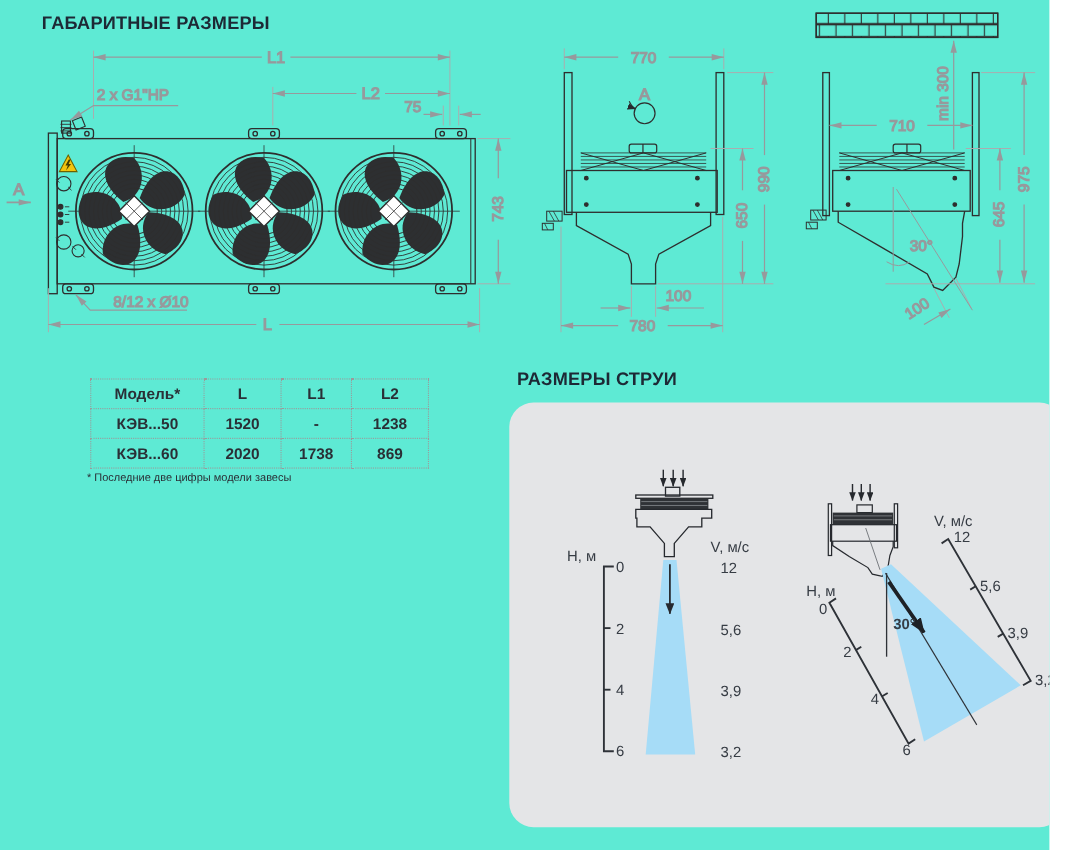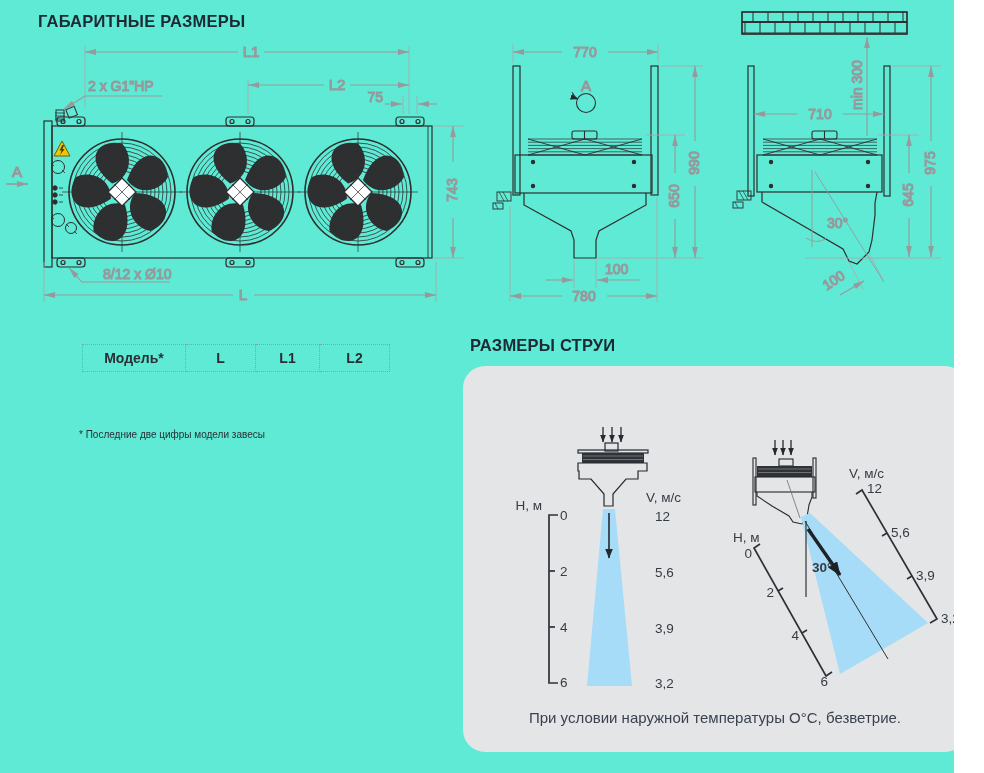--- a/index.html
+++ b/index.html
@@ -383,18 +383,29 @@
       </colgroup>
     <thead>
       <tr>
         <th>Модель*</th>
         <th>L</th>
         <th>L1</th>
         <th>L2</th>
       </tr>
     </thead>
     <tbody>
+      <tr>
+        <td>КЭВ...50</td>
+        <td>1520</td>
+        <td>-</td>
+        <td>1238</td>
+      </tr>
+      <tr>
+        <td>КЭВ...60</td>
+        <td>2020</td>
+        <td>1738</td>
+        <td>869</td>
+      </tr>
     </tbody>
   </table>
   <div class="footnote">* Последние две цифры модели завесы</div>
 
-  <div class="note">При условии наружной температуры О°С, безветрие.</div>
 </div>
 
 </body></html>

